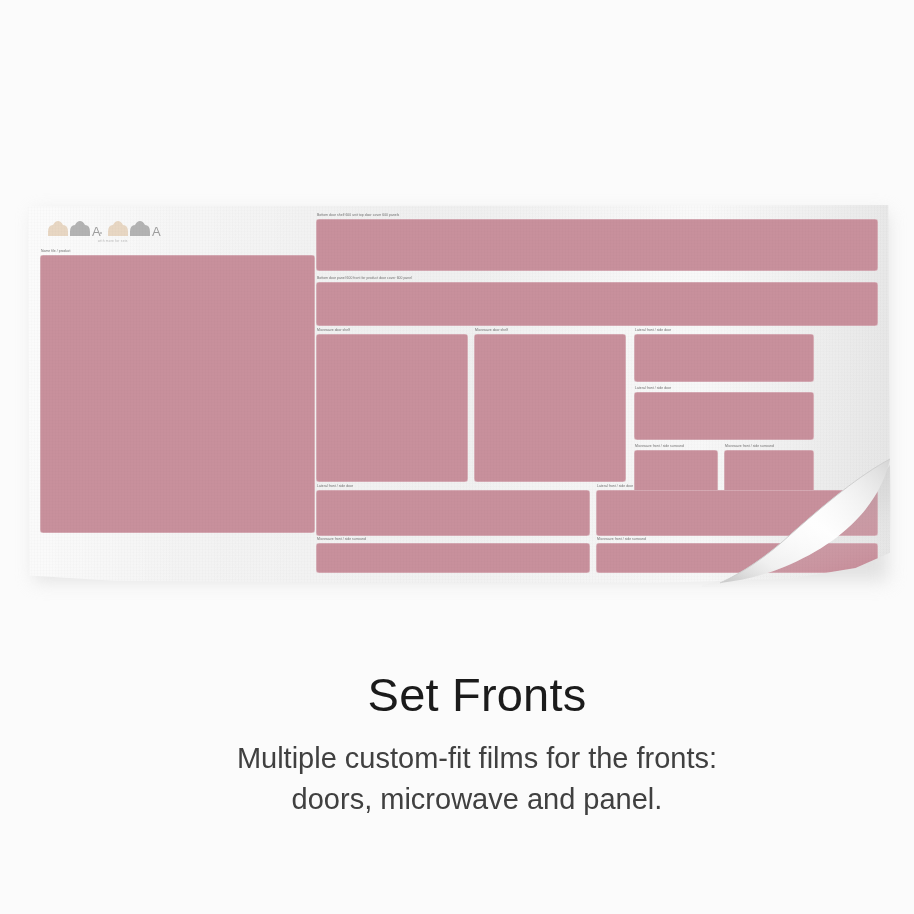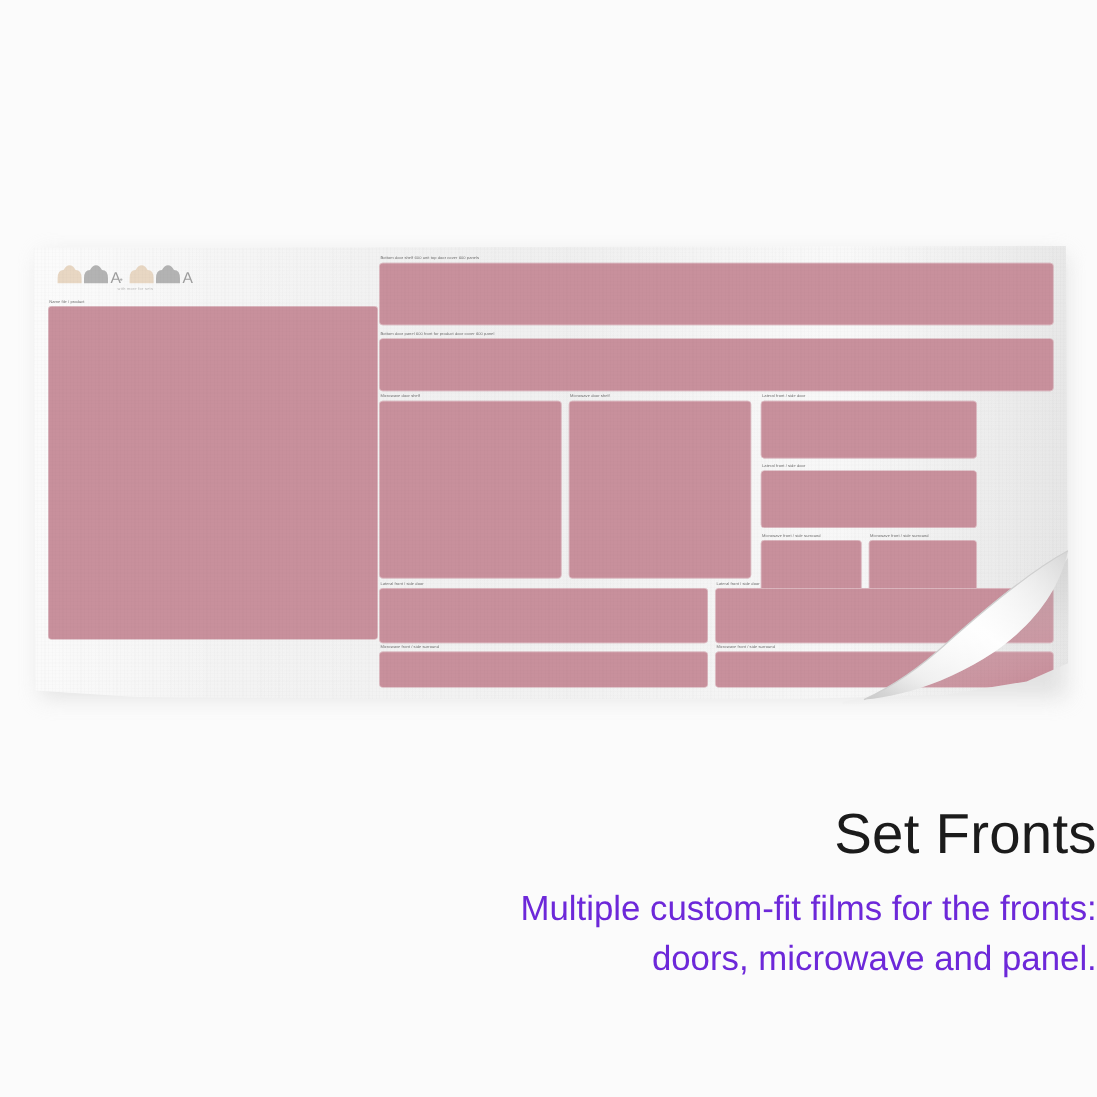--- a/index.html
+++ b/index.html
@@ -94,37 +94,37 @@
     right:-2px; bottom:-4px;
     width:190px;height:130px;
     pointer-events:none;
   }
 
   
   .caption{
     position:absolute;
     left:0;right:0;
     top:668px;
-    text-align:right;
+    text-align:center;
     color:#1b1b1b;
     margin-left:40px;
   }
   .cap-title{
     font-size:47px;
     font-weight:400;
     letter-spacing:.2px;
     line-height:1.15;
     margin:0 0 16px 0;
   }
   .cap-sub{
     font-size:29px;
     font-weight:400;
     line-height:1.42;
     margin:0;
-    color:#6d28d9;
+    color:#404040;
   }
   .cap-sub span{display:block;}
 </style>
 </head>
 <body>
 
 <div id="stage">
 
   <div class="sheet-wrap">
     <div class="sheet-shadow"></div>

